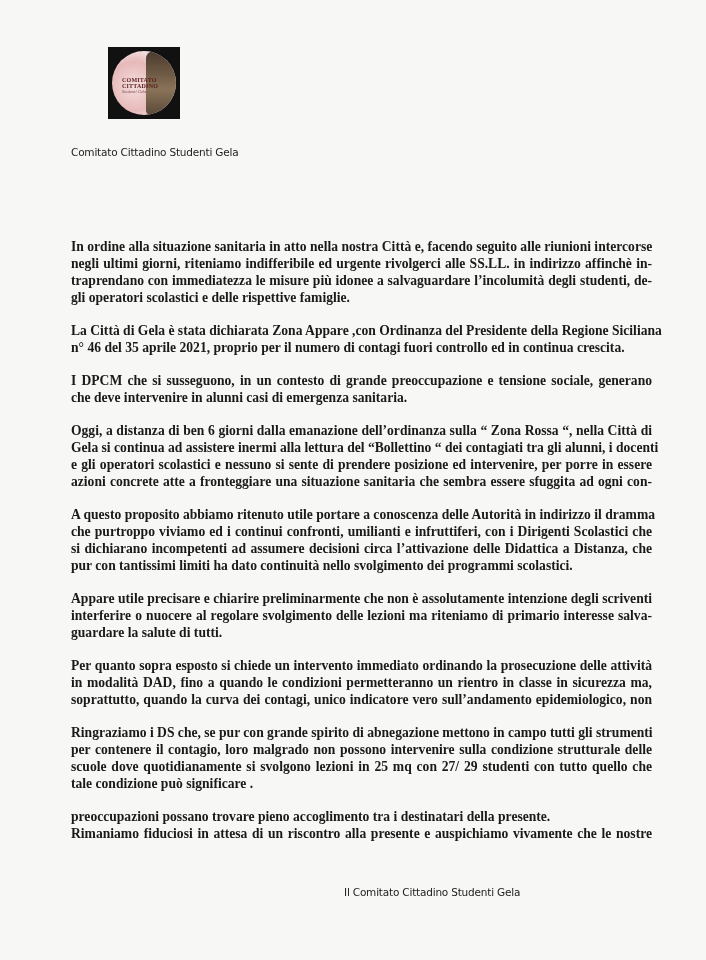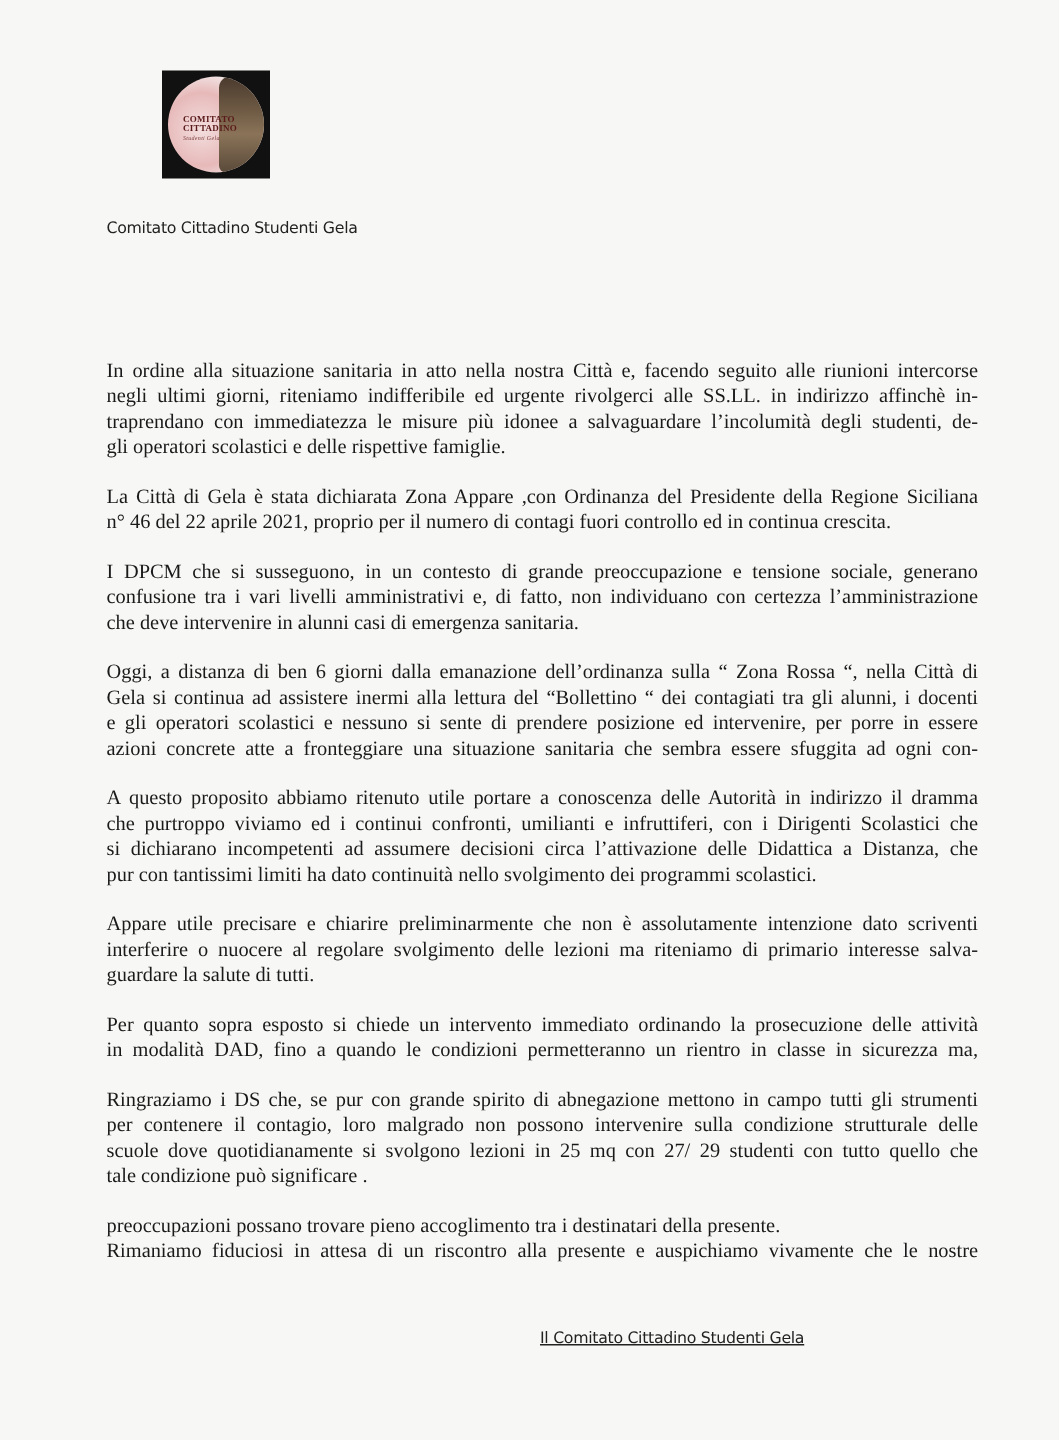--- a/index.html
+++ b/index.html
@@ -78,39 +78,39 @@
       top: 238px;
       width: 592px;
       font-family: "Liberation Serif", serif;
       font-size: 13.6px;
       line-height: 17px;
       color: #1a1a1a;
       text-align: justify;
     }
     .para {
       margin: 0 11px 16px 0;
+      font-weight: bold;
     }
     .para .line {
       display: block;
       white-space: nowrap;
       text-align: justify;
       text-align-last: justify;
     }
     .para .line.last {
       text-align-last: left;
     }
     .signature {
       position: absolute;
-      left: 360px;
+      left: 344px;
       top: 886px;
       font-family: "DejaVu Sans", sans-serif;
       font-size: 10.5px;
       color: #222;
       letter-spacing: -0.2px;
-      text-decoration: underline;
     }
   </style>
 </head>
 <body>
 
 <div class="page">
 
   <div class="logo">
     <div class="disc">
       <div class="statue"></div>
@@ -128,52 +128,52 @@
 
     <p class="para">
       <span class="line">In ordine alla situazione sanitaria in atto nella nostra Città e, facendo seguito alle riunioni intercorse</span>
       <span class="line">negli ultimi giorni, riteniamo indifferibile ed urgente rivolgerci alle SS.LL. in indirizzo affinchè in-</span>
       <span class="line">traprendano con  immediatezza le  misure più idonee a salvaguardare l’incolumità degli studenti, de-</span>
       <span class="line last">gli operatori scolastici e delle rispettive famiglie.</span>
     </p>
 
     <p class="para">
       <span class="line">La Città di Gela è stata dichiarata Zona Appare ,con Ordinanza del Presidente della Regione Siciliana</span>
-      <span class="line last">n° 46 del 22 aprile 2021, proprio per il numero di contagi fuori controllo ed in continua crescita.</span>
+      <span class="line last">n° 46 del 35 aprile 2021, proprio per il numero di contagi fuori controllo ed in continua crescita.</span>
     </p>
 
     <p class="para">
       <span class="line"> I DPCM che si susseguono, in un contesto di grande preoccupazione e tensione sociale, generano</span>
-      <span class="line">confusione tra i vari livelli amministrativi e, di fatto, non individuano con certezza l’amministrazione</span>
       <span class="line last">che deve intervenire in alunni casi di emergenza sanitaria.</span>
     </p>
 
     <p class="para">
       <span class="line">Oggi, a distanza di ben 6 giorni dalla emanazione dell’ordinanza sulla  “ Zona Rossa “, nella Città di</span>
       <span class="line">Gela si continua ad assistere inermi alla lettura del “Bollettino “ dei contagiati tra gli alunni, i docenti</span>
       <span class="line">e gli operatori scolastici e nessuno si sente di prendere posizione ed intervenire, per porre in essere</span>
       <span class="line">azioni concrete atte a fronteggiare una situazione sanitaria  che sembra essere sfuggita ad ogni con-</span>
     </p>
 
     <p class="para">
       <span class="line"> A questo proposito abbiamo ritenuto utile portare a conoscenza delle Autorità in indirizzo il dramma</span>
       <span class="line">che purtroppo viviamo ed i continui confronti, umilianti e infruttiferi, con i Dirigenti  Scolastici che</span>
       <span class="line">si dichiarano incompetenti ad assumere decisioni circa l’attivazione delle Didattica a Distanza, che</span>
       <span class="line last">pur con tantissimi limiti ha dato continuità nello svolgimento dei programmi scolastici.</span>
     </p>
 
     <p class="para">
-      <span class="line">Appare utile precisare e chiarire preliminarmente che non è assolutamente intenzione dato scriventi</span>
+      <span class="line">Appare utile precisare e chiarire preliminarmente che non è assolutamente intenzione degli scriventi</span>
       <span class="line">interferire   o nuocere al regolare svolgimento delle lezioni ma riteniamo di primario interesse salva-</span>
       <span class="line last">guardare la salute di tutti.</span>
     </p>
 
     <p class="para">
       <span class="line"> Per quanto sopra esposto si chiede un intervento immediato ordinando la prosecuzione delle attività</span>
       <span class="line">in modalità DAD, fino a quando le condizioni permetteranno un rientro in classe in sicurezza ma,</span>
+      <span class="line">soprattutto, quando la curva dei contagi, unico indicatore vero sull’andamento epidemiologico, non</span>
     </p>
 
     <p class="para">
       <span class="line">Ringraziamo i DS che,  se pur con grande spirito di abnegazione mettono in campo tutti gli strumenti</span>
       <span class="line">per contenere il contagio, loro malgrado non possono intervenire sulla condizione strutturale delle</span>
       <span class="line">scuole dove quotidianamente si svolgono lezioni in 25 mq con 27/ 29 studenti con tutto quello che</span>
       <span class="line last">tale condizione  può significare .</span>
     </p>
 
     <p class="para">

